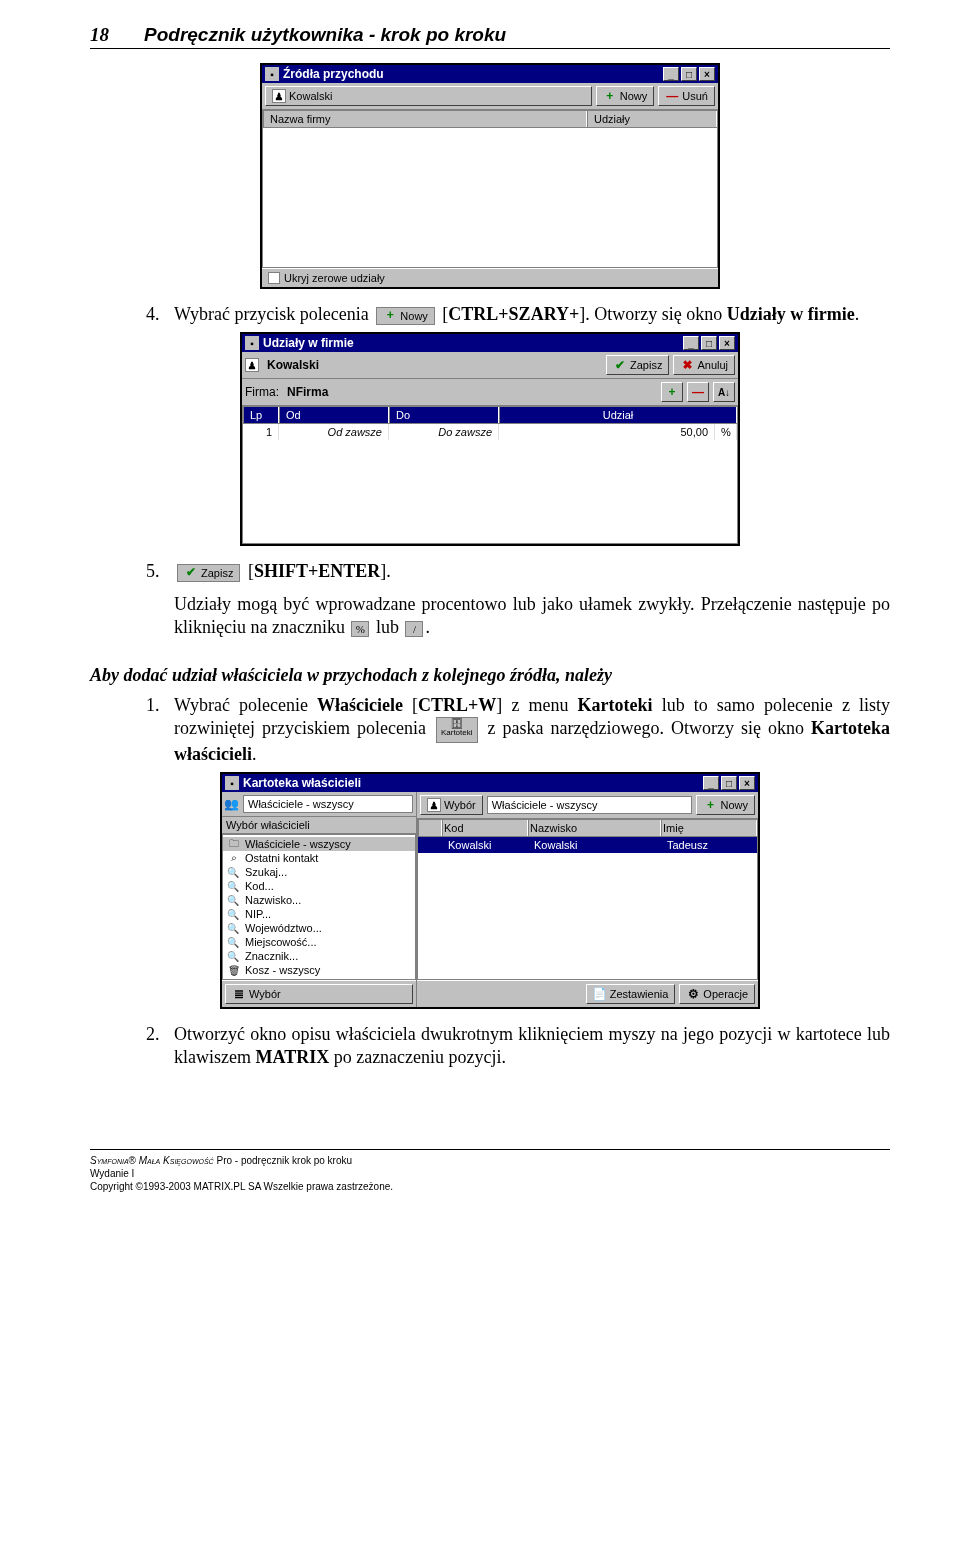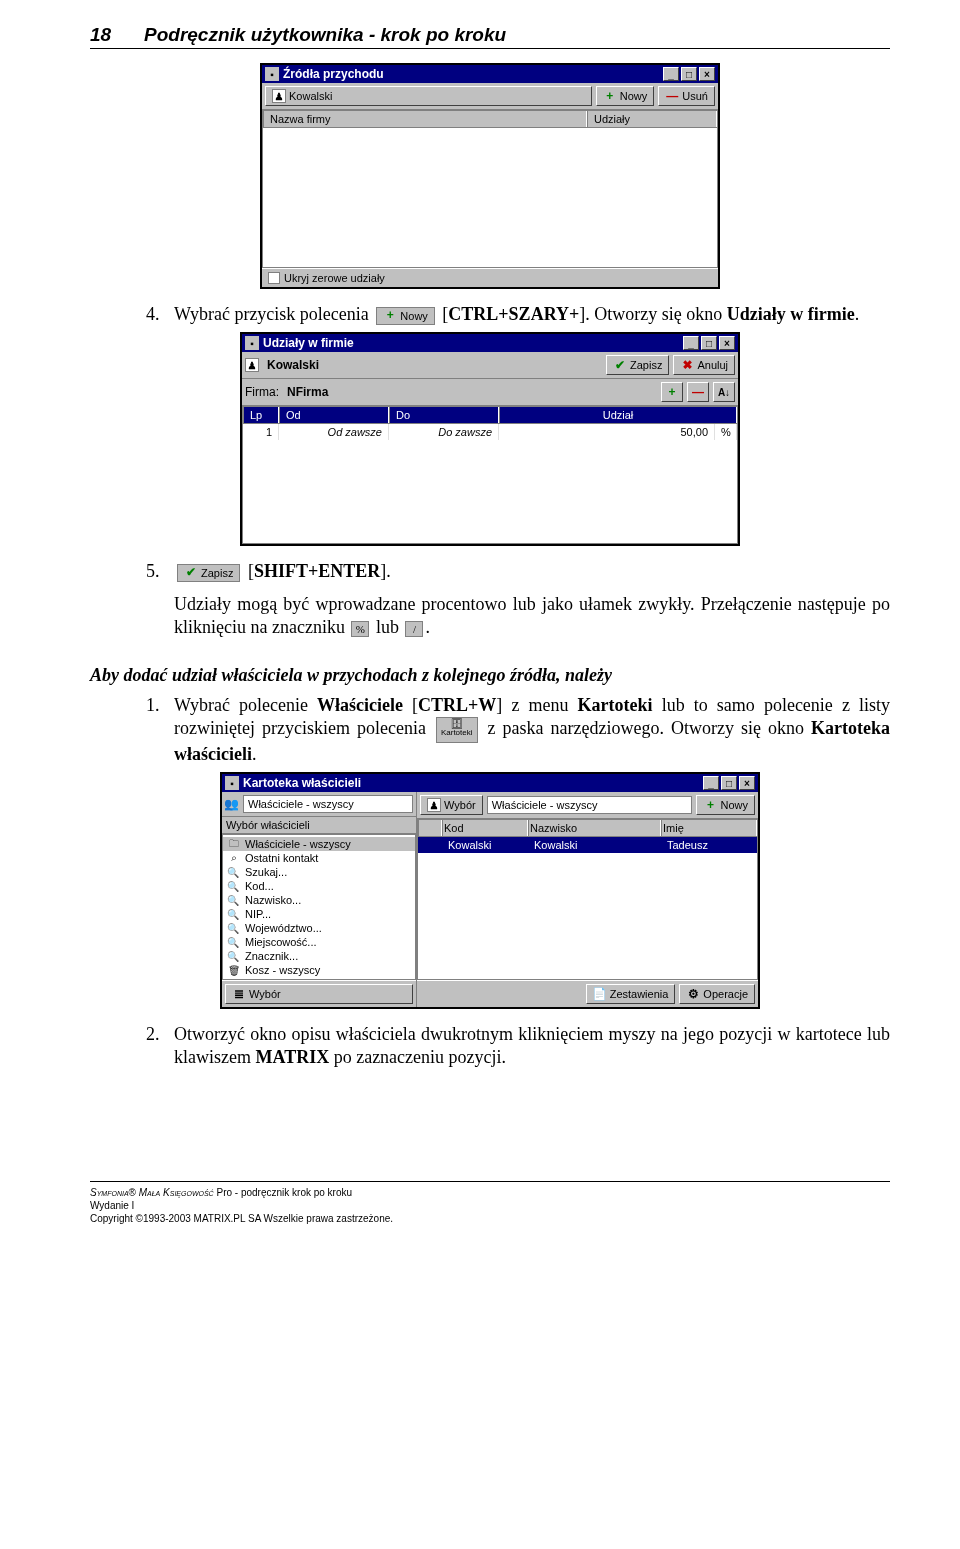--- a/index.html
+++ b/index.html
@@ -14,21 +14,21 @@
   .page {
     padding: 24px 70px 40px 90px;
   }
   .header-line {
     display: flex;
     border-bottom: 1.5px solid #000;
     padding-bottom: 2px;
     margin-bottom: 14px;
   }
   .page-num {
-    font-family: Liberation Sans, sans-serif;
+    font-family: Liberation Serif, serif;
     font-weight: bold;
     font-style: italic;
     font-size: 19px;
     width: 54px;
   }
   .header-title {
     font-family: Arial, sans-serif;
     font-weight: bold;
     font-style: italic;
     font-size: 19px;
@@ -186,21 +186,21 @@
   .indent-block {
     margin: 10px 0 10px 84px;
     text-align: justify;
   }
   .heading-bolditalic {
     font-weight: bold;
     font-style: italic;
     margin: 26px 0 6px 0;
   }
   .foot {
-    margin-top: 112px;
+    margin-top: 80px;
     border-top: 1px solid #000;
     padding-top: 4px;
     font-family: Arial, sans-serif;
     font-size: 10px;
     line-height: 1.3;
   }
   .smallcaps { font-variant: small-caps; }
 
   
   .kart {

